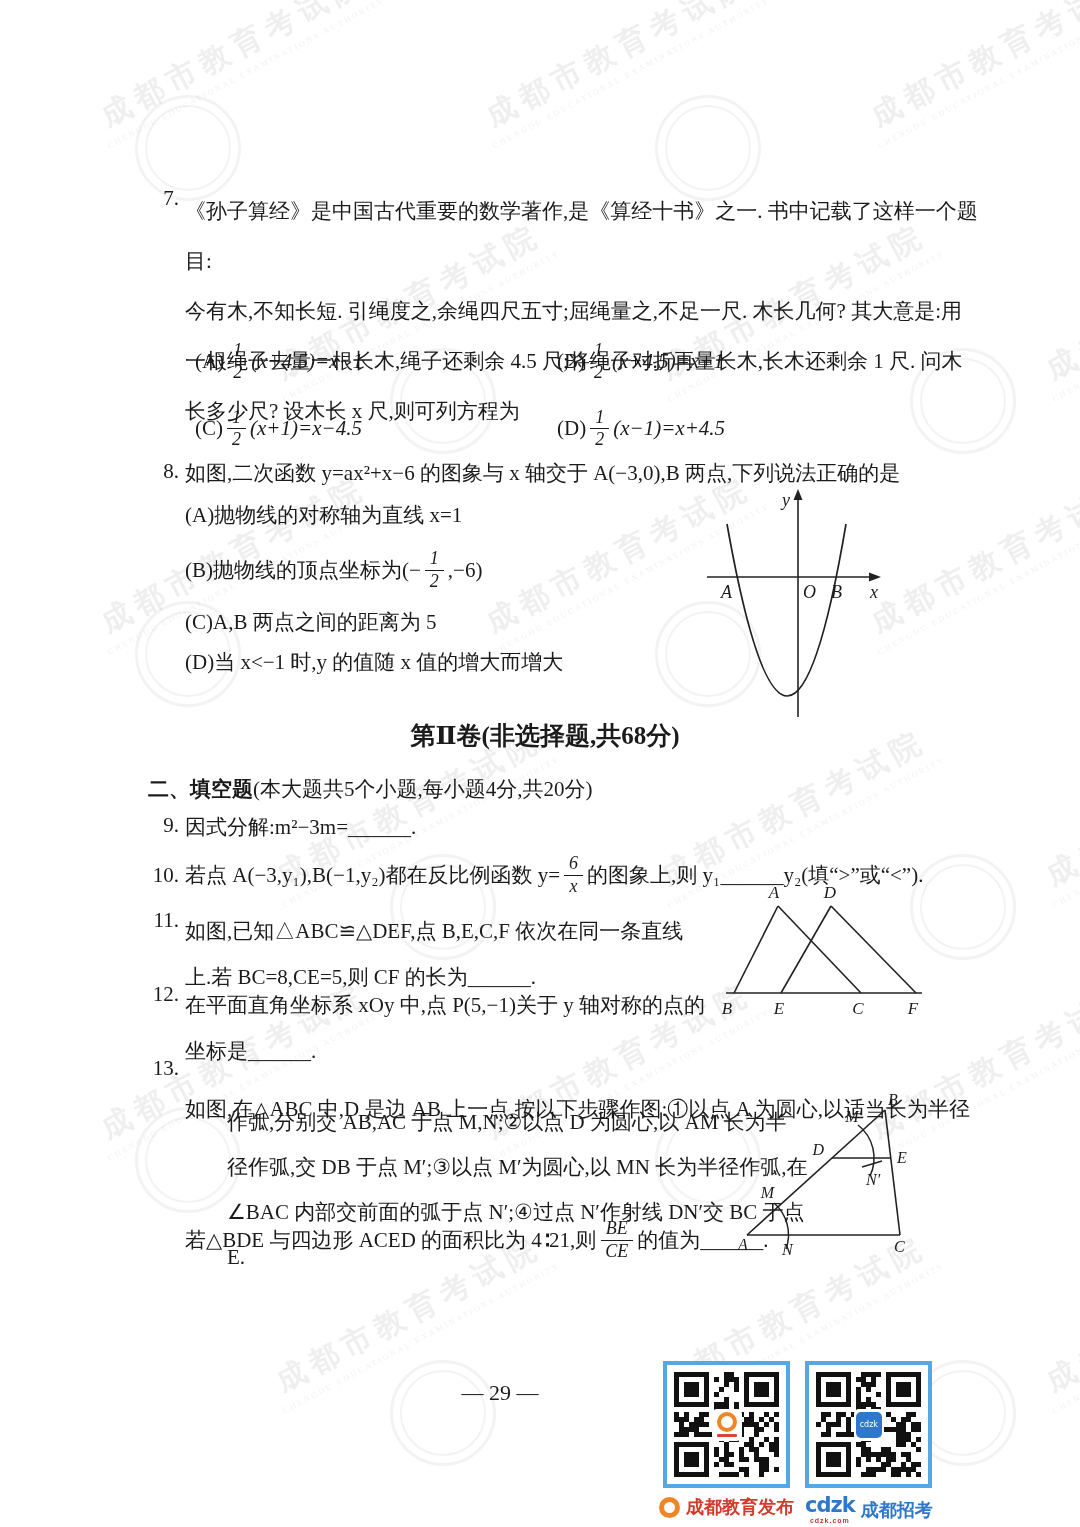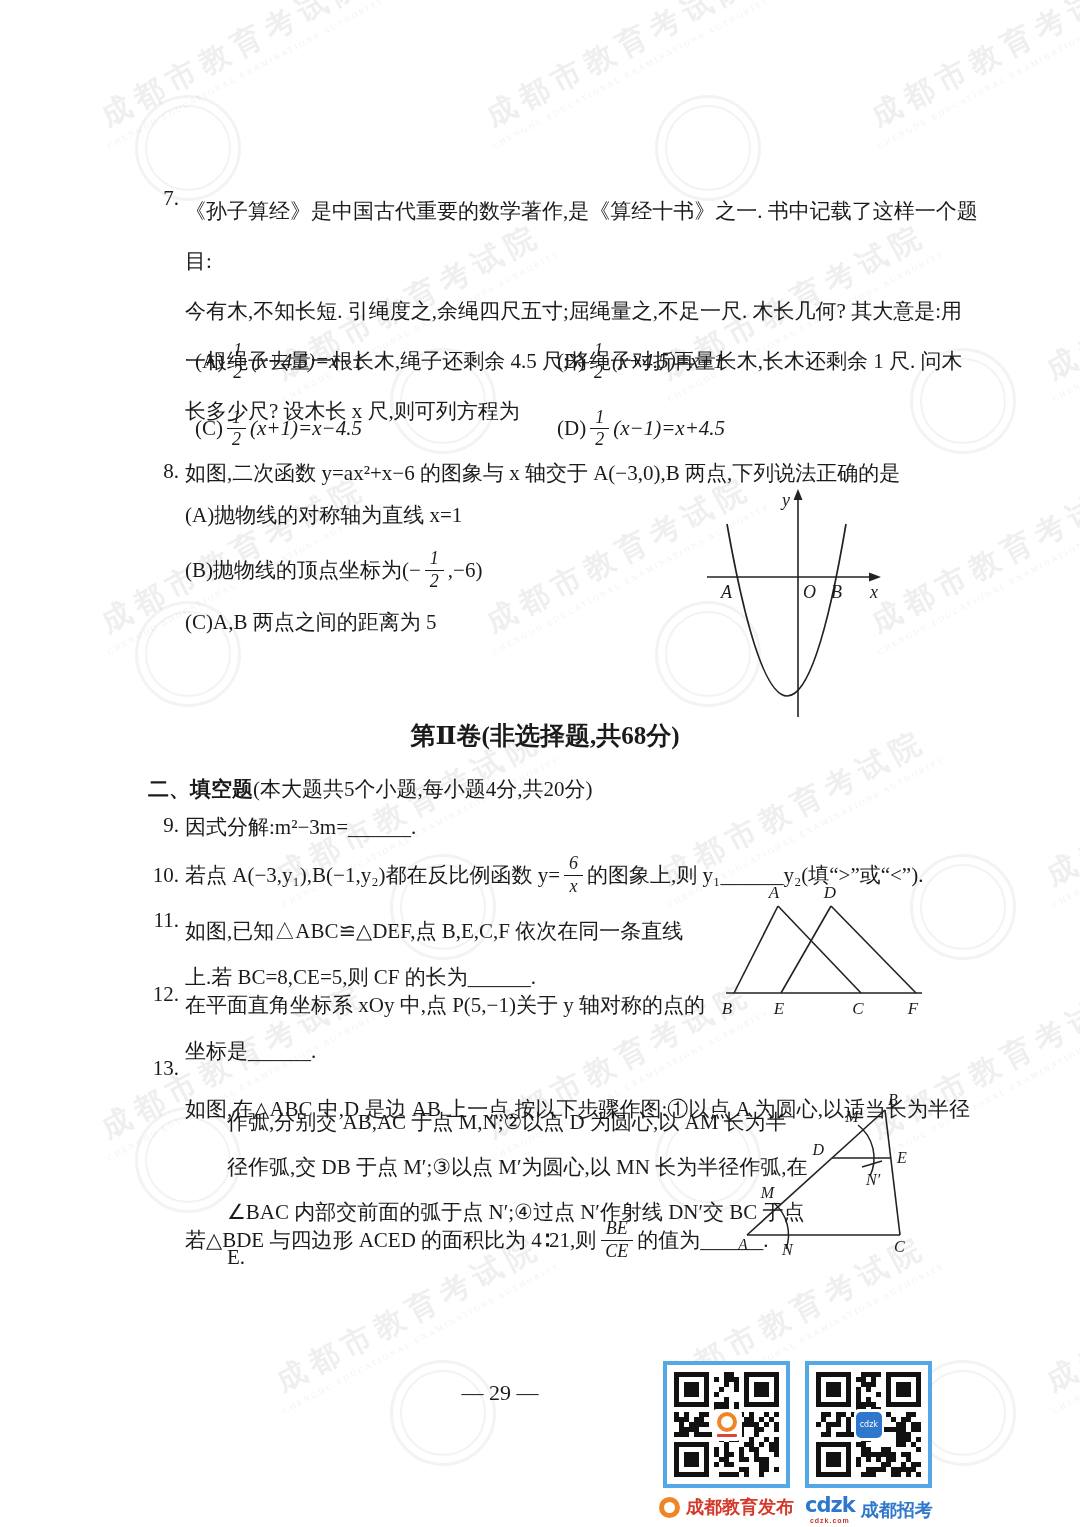--- a/index.html
+++ b/index.html
@@ -216,20 +216,21 @@
   <div class="optline" style="left:185px;top:501px;">(A)抛物线的对称轴为直线 x=1</div>
   <div class="fracline" style="position:absolute;left:185px;top:539px;height:62px;">
     <span>(B)抛物线的顶点坐标为(−</span>
       <span class="frac math">
         <span class="fnum">1</span>
         <span class="fden">2</span>
       </span>
       <span>,−6)</span>
   </div>
   <div class="optline" style="left:185px;top:608px;">(C)A,B 两点之间的距离为 5</div>
+  <div class="optline" style="left:185px;top:648px;">(D)当 x&lt;−1 时,y 的值随 x 值的增大而增大</div>
 
   <div class="fig" style="left:693px;top:486px;">
     <svg width="195" height="232" viewBox="0 0 195 232">
       <line x1="105" y1="10" x2="105" y2="231" stroke="#222" stroke-width="1.6"></line>
       <polygon points="105,3 100.5,14 109.5,14" fill="#222"></polygon>
       <line x1="14" y1="91" x2="181" y2="91" stroke="#222" stroke-width="1.6"></line>
       <polygon points="188,91 176,86.5 176,95.5" fill="#222"></polygon>
       <path d="M 34 38 Q 95 382 153 38" fill="none" stroke="#222" stroke-width="1.7"></path>
       <text x="97" y="20" font-size="18" text-anchor="end">y</text>
       <text x="177" y="112" font-size="18">x</text>

